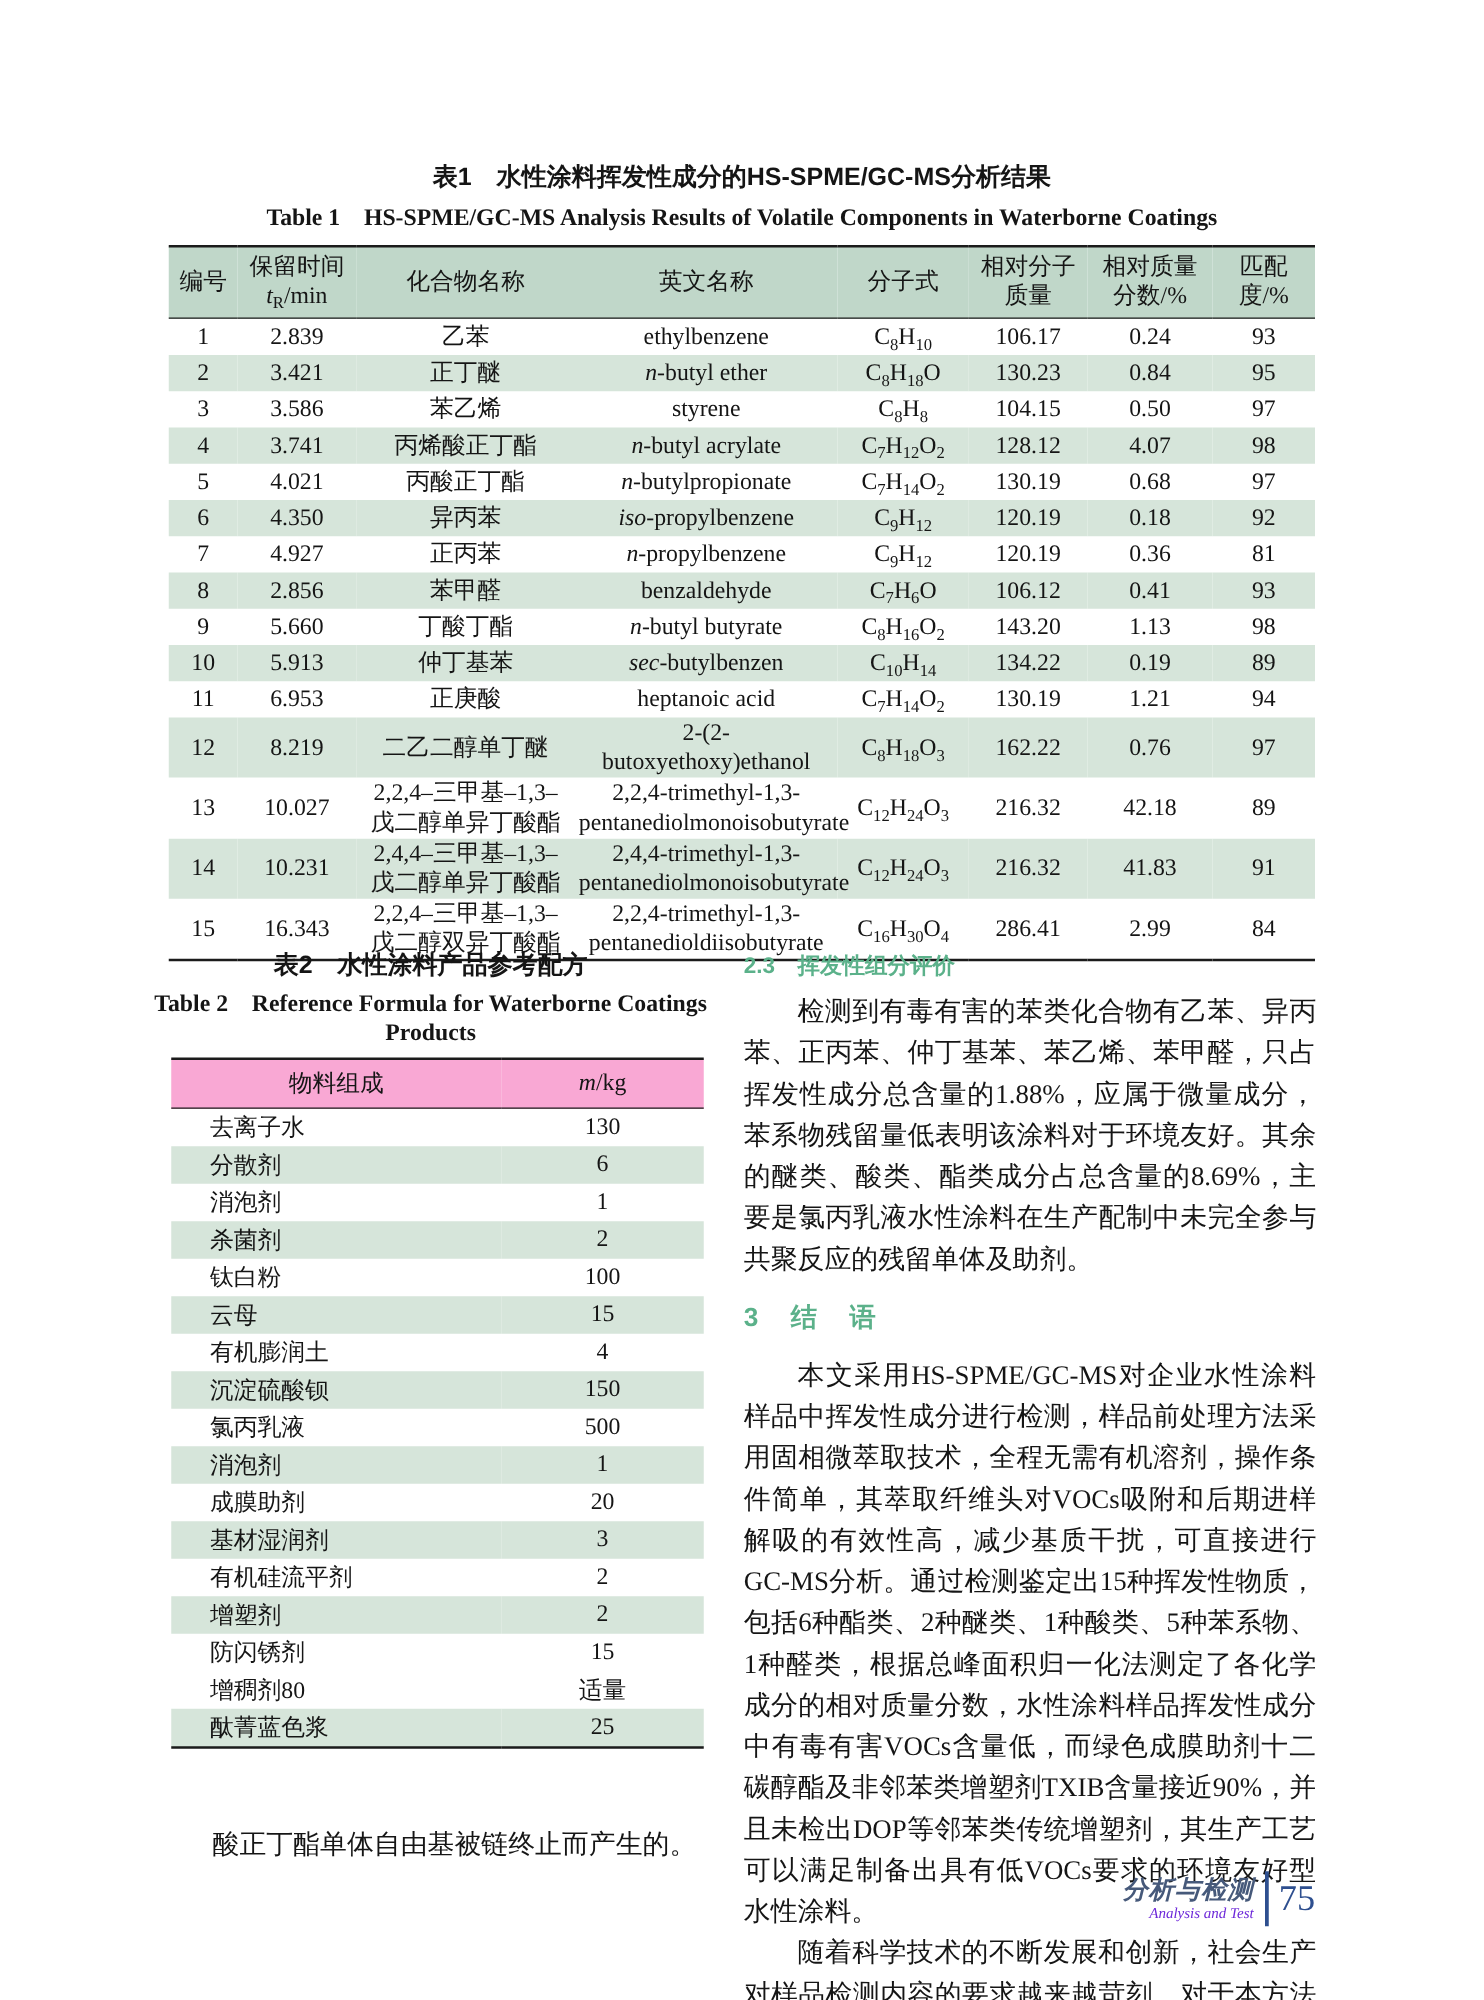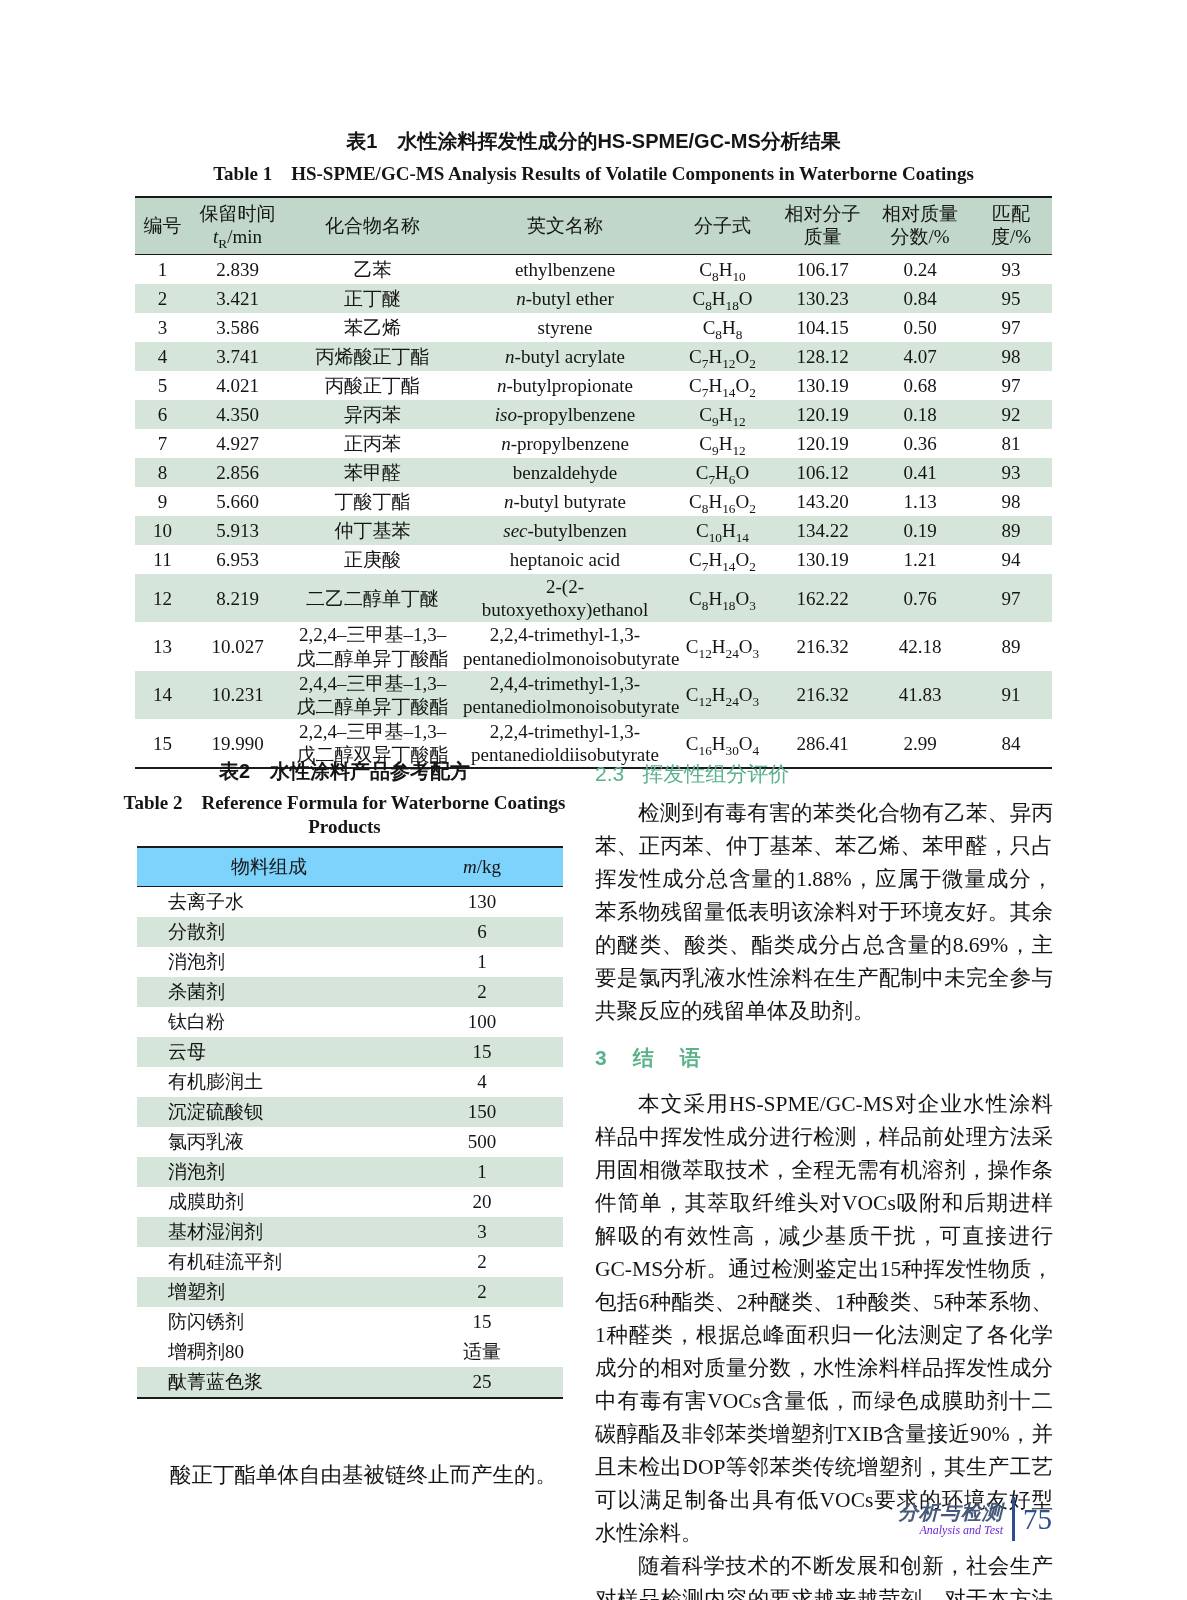--- a/index.html
+++ b/index.html
@@ -24,31 +24,31 @@
   #table1 td{text-align:center;padding:1px 3px;height:27px;line-height:1.22;vertical-align:middle;}
   tr.shade{background:#d6e5da;}
   sub{font-size:70%;line-height:0;}
 
   
   .left-col{position:absolute;top:758px;left:122px;width:445px;}
   .t2-title-cn{font-size:20px;font-weight:bold;text-align:center;margin:0 0 5px 0;
                font-family:"Liberation Sans","DejaVu Sans",sans-serif;}
   .t2-title-en{font-size:19px;font-weight:bold;text-align:center;margin:0;}
   #table2{width:426px;margin:8px 0 0 15px;font-size:19px;}
-  #table2 thead th{background:#7dd3fc;border-top:2px solid #1b1b1b;border-bottom:1px solid #1b1b1b;
+  #table2 thead th{background:#f9a8d4;border-top:2px solid #1b1b1b;border-bottom:1px solid #1b1b1b;
                    font-weight:normal;height:34px;padding:2px 4px;vertical-align:middle;}
   #table2{border-bottom:2px solid #1b1b1b;}
   #table2 td{height:28px;padding:1px 4px;vertical-align:middle;}
   #table2 td.c1{text-align:left;padding-left:31px;}
   #table2 td.c2{text-align:center;}
   #table2 th.c2h{text-align:center;}
 
   
   .right-col{position:absolute;top:760px;left:595px;width:458px;}
-  .sec-head{color:#5bb18a;font-weight:normal;font-size:21px;margin:0 0 9px 0;
+  .sec-head{color:#5bb18a;font-weight:bold;font-size:18px;margin:0 0 9px 0;
             font-family:"Liberation Sans","DejaVu Sans",sans-serif;}
   .sec-head .sec-no{margin-right:18px;}
   .body-p{font-size:21.5px;line-height:33px;text-align:justify;margin:0;}
   .indent{text-indent:2em;}
   .sec3-head{color:#5bb18a;font-weight:bold;font-size:21px;margin:16px 0 16px 0;
              font-family:"Liberation Sans","DejaVu Sans",sans-serif;}
   .sec3-head .sec-no{margin-right:26px;}
   .sec3-head .sp{letter-spacing:26px;}
 
   
@@ -239,21 +239,21 @@
             <td>10.231</td>
             <td>2,4,4–三甲基–1,3–<br>戊二醇单异丁酸酯</td>
             <td>2,4,4-trimethyl-1,3-<br>pentanediolmonoisobutyrate</td>
             <td>C<sub>12</sub>H<sub>24</sub>O<sub>3</sub></td>
             <td>216.32</td>
             <td>41.83</td>
             <td>91</td>
           </tr>
           <tr>
             <td>15</td>
-            <td>19.990</td>
+            <td>16.343</td>
             <td>2,2,4–三甲基–1,3–<br>戊二醇双异丁酸酯</td>
             <td>2,2,4-trimethyl-1,3-<br>pentanedioldiisobutyrate</td>
             <td>C<sub>16</sub>H<sub>30</sub>O<sub>4</sub></td>
             <td>286.41</td>
             <td>2.99</td>
             <td>84</td>
           </tr>
         </tbody>
     </table>
   </div>

